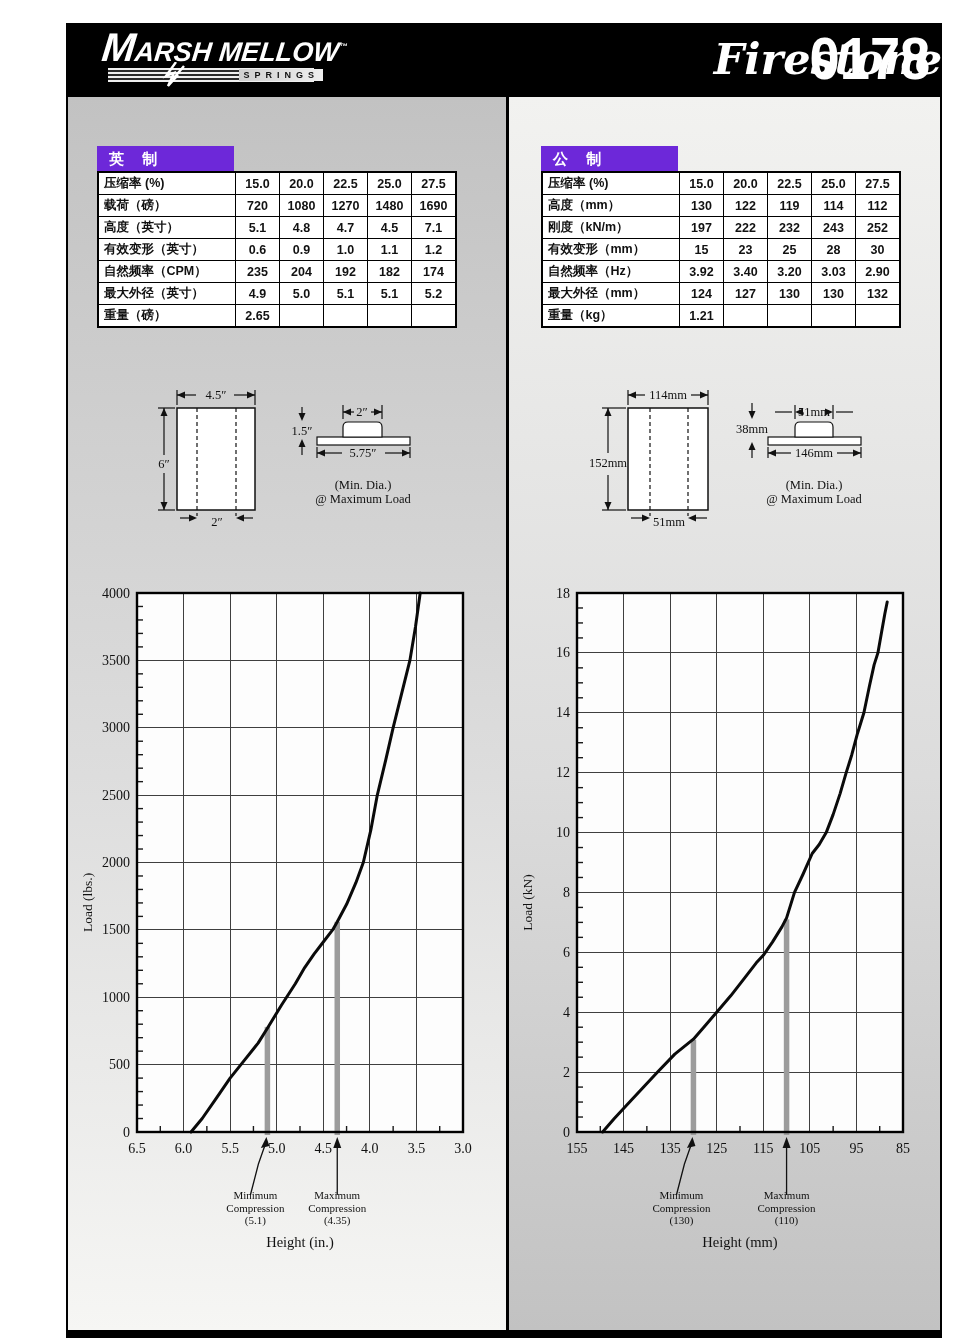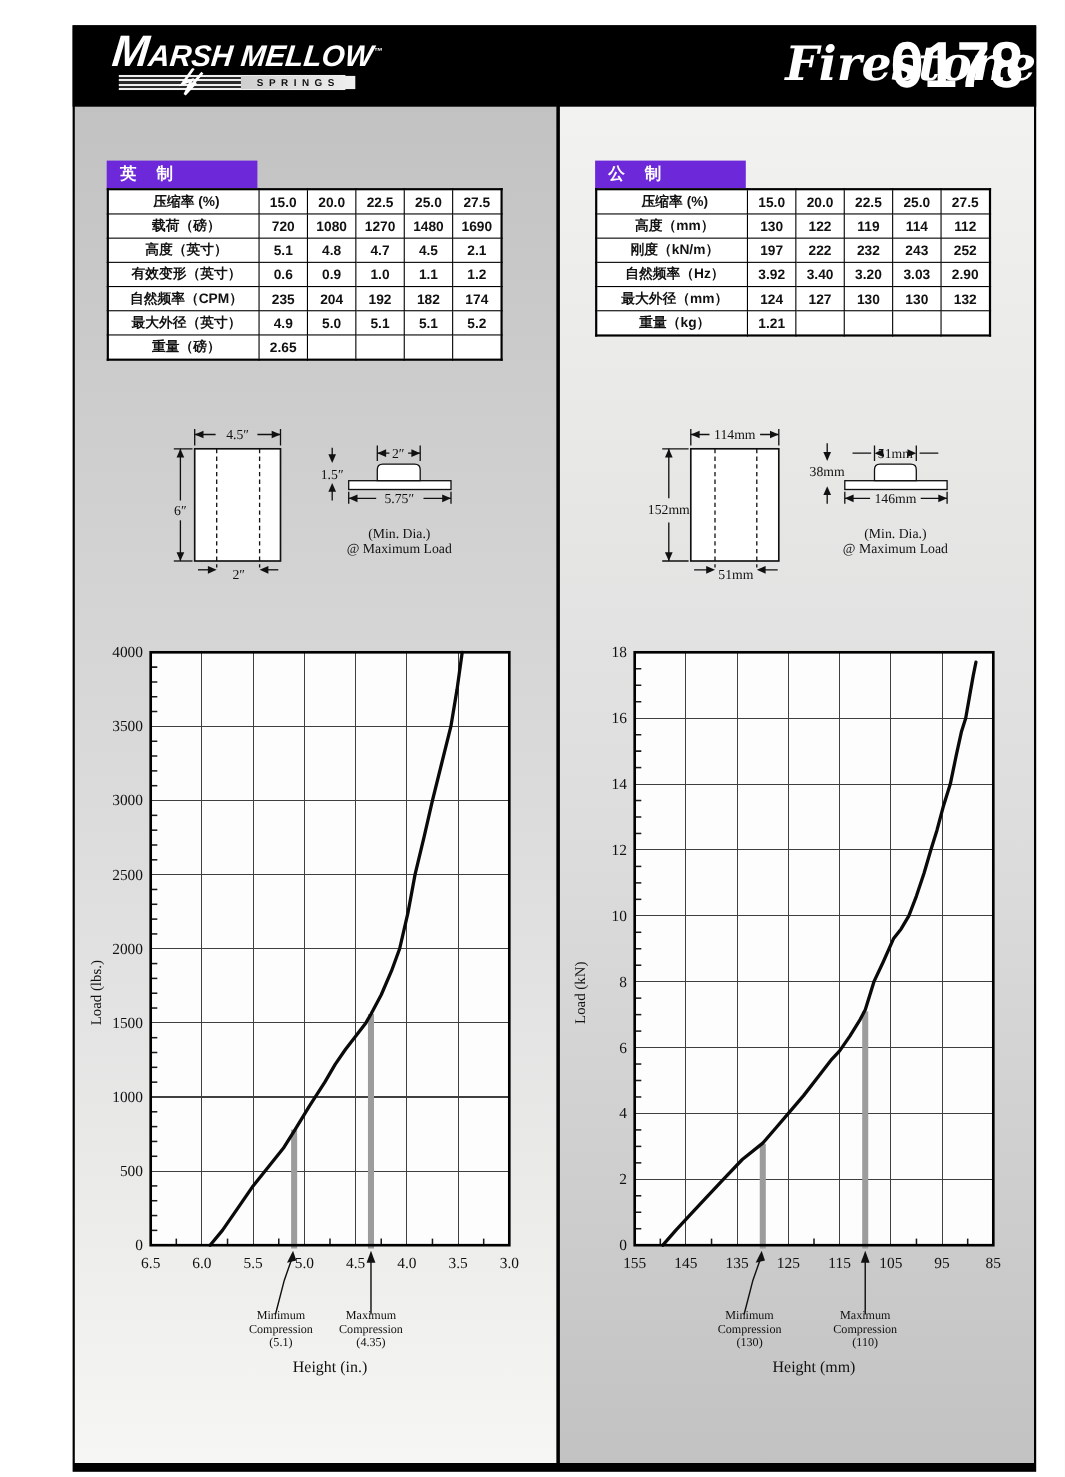--- a/index.html
+++ b/index.html
@@ -16,32 +16,32 @@
   .panel.right{flex:1;background:linear-gradient(180deg,#f2f2f0 0%,#dcdcdc 55%,#c2c2c2 100%);}
   
   .logo{left:36px;top:9px;width:225px;height:56px;}
   .logo-text{font-weight:bold;font-style:italic;font-size:27px;line-height:30px;color:#fff;
              transform:skewX(-6deg);white-space:nowrap;letter-spacing:0px;}
   .logo-text::first-letter{font-size:40px;}
   .logo-tm{font-size:8px;vertical-align:top;color:#fff;}
   .logo-band{position:absolute;left:6px;top:36px;width:206px;height:14px;
              background:repeating-linear-gradient(180deg,#efefef 0 2px,#2a2a2a 2px 4px);}
   .logo-springs{position:absolute;right:4px;top:37px;font-size:9px;font-weight:bold;color:#111;
-                background:linear-gradient(90deg,#cfcfcf,#efefef);letter-spacing:5px;padding:1px 14px;}
+                background:linear-gradient(90deg,#cfcfcf,#efefef);letter-spacing:5px;padding:1px 4px;}
   .firestone{left:0;right:0;top:11px;text-align:right;color:#fff;
              font-family:"DejaVu Serif",serif;font-weight:bold;font-style:italic;font-size:43px;}
   .partnum{right:12px;top:1px;color:#fff;font-weight:bold;font-size:59px;line-height:70px;
            font-family:"Liberation Sans",sans-serif;transform:scaleX(.92);transform-origin:right;}
   
   .tab{width:137px;height:25px;background:#6d28d9;color:#fff;box-sizing:border-box;
        font-weight:bold;font-size:15px;line-height:26px;letter-spacing:7px;padding-left:12px;}
   table.spec{border-collapse:collapse;table-layout:fixed;background:#fff;border:2px solid #000;}
   table.spec td{border:1px solid #000;height:21px;font-weight:bold;font-size:12.5px;
                 font-family:"Liberation Sans",sans-serif;padding:0;overflow:hidden;white-space:nowrap;}
-  table.spec td.lbl{width:131px;text-align:center;padding-left:5px;}
+  table.spec td.lbl{width:131px;text-align:left;padding-left:5px;}
   table.spec td.val{width:43px;text-align:center;}
   
   svg text{fill:#111;}
   .dim-svg text{font-family:"Liberation Serif",serif;font-size:12.5px;}
   .chart-svg text{font-family:"Liberation Serif",serif;}
 </style>
 </head>
 <body>
 
 <div class="page">
@@ -85,21 +85,21 @@
               <td class="val">1270</td>
               <td class="val">1480</td>
               <td class="val">1690</td>
             </tr>
             <tr>
               <td class="lbl">高度（英寸）</td>
               <td class="val">5.1</td>
               <td class="val">4.8</td>
               <td class="val">4.7</td>
               <td class="val">4.5</td>
-              <td class="val">2.1</td>
+              <td class="val">7.1</td>
             </tr>
             <tr>
               <td class="lbl">有效变形（英寸）</td>
               <td class="val">0.6</td>
               <td class="val">0.9</td>
               <td class="val">1.0</td>
               <td class="val">1.1</td>
               <td class="val">1.2</td>
             </tr>
             <tr>
@@ -150,20 +150,28 @@
               <td class="val">114</td>
               <td class="val">112</td>
             </tr>
             <tr>
               <td class="lbl">刚度（kN/m）</td>
               <td class="val">197</td>
               <td class="val">222</td>
               <td class="val">232</td>
               <td class="val">243</td>
               <td class="val">252</td>
+            </tr>
+            <tr>
+              <td class="lbl">有效变形（mm）</td>
+              <td class="val">15</td>
+              <td class="val">23</td>
+              <td class="val">25</td>
+              <td class="val">28</td>
+              <td class="val">30</td>
             </tr>
             <tr>
               <td class="lbl">自然频率（Hz）</td>
               <td class="val">3.92</td>
               <td class="val">3.40</td>
               <td class="val">3.20</td>
               <td class="val">3.03</td>
               <td class="val">2.90</td>
             </tr>
             <tr>

